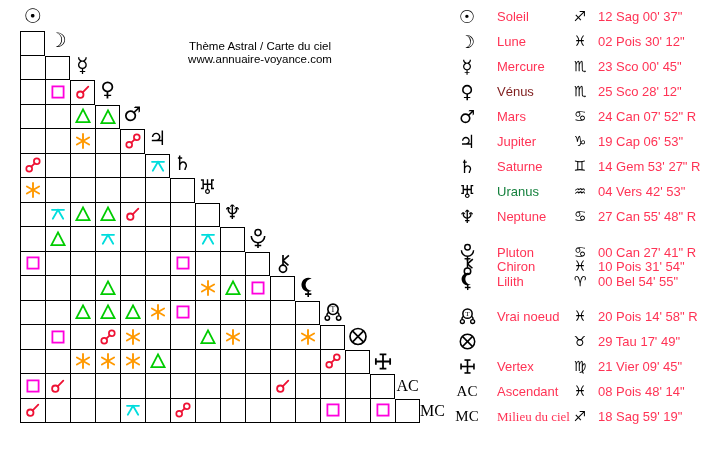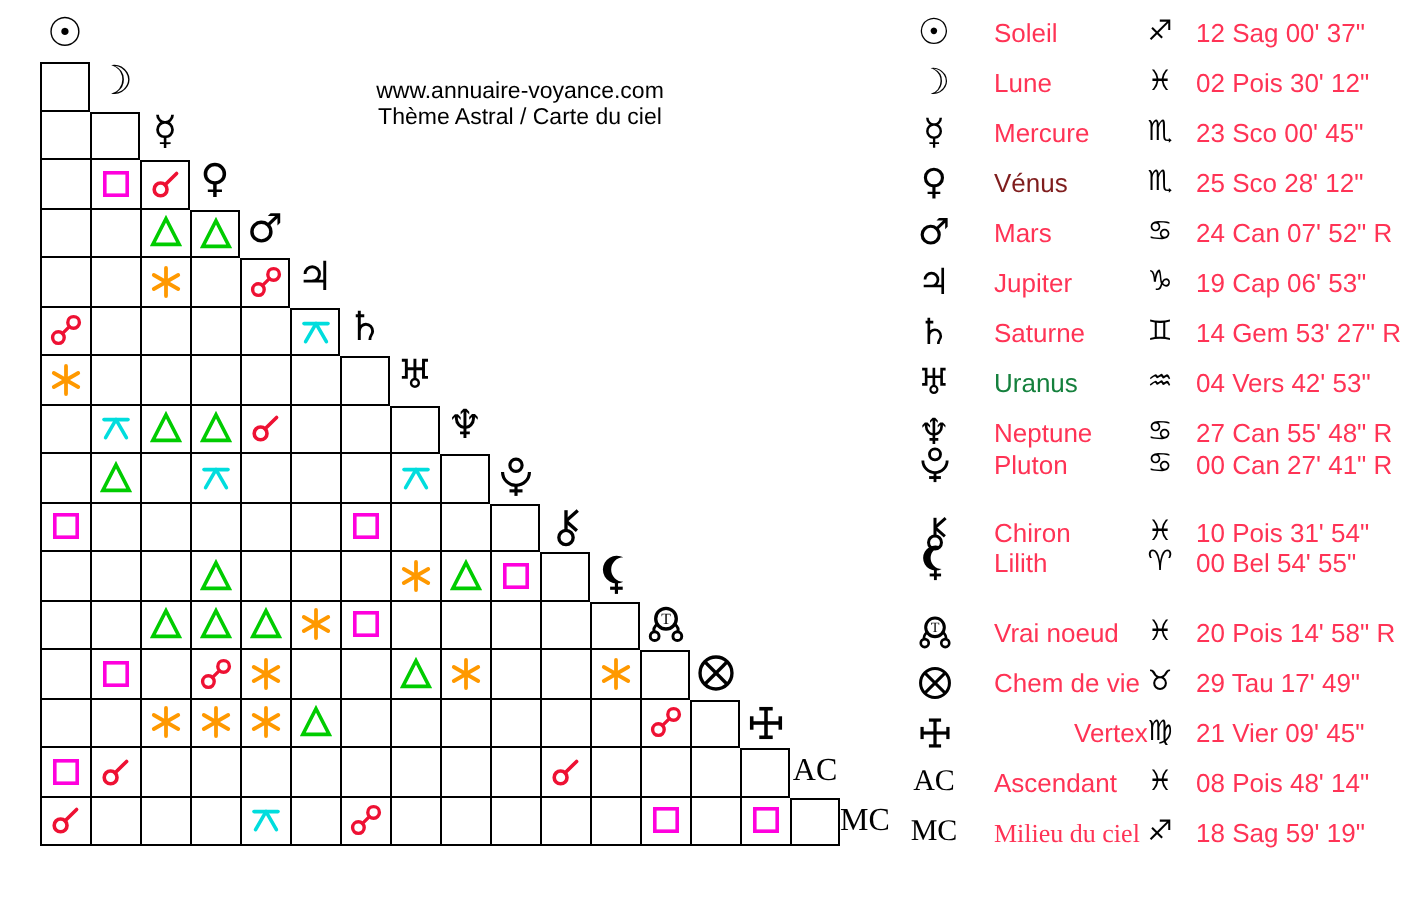--- a/index.html
+++ b/index.html
@@ -651,22 +651,22 @@
         </svg>
       </span>
     </div>
     <div class="cell last" style="left: 395px; top: 398.5px;"></div>
     <div class="pslot" style="left: 420px; top: 398.5px;">
       <span class="planet-glyph txt">MC</span>
     </div>
   </div>
 
 <div class="site-header">
+  <div>Thème Astral / Carte du ciel</div>
   <div>www.annuaire-voyance.com</div>
-  <div>Thème Astral / Carte du ciel</div>
 </div>
 
 <div class="legend" id="legend">
     <div class="legend-row" style="top: 4px;">
       <span class="lg-glyph">☉</span>
       <span class="lg-name" style="color: rgb(255, 51, 85);">Soleil</span>
       <span class="lg-sign">♐</span>
       <span class="lg-pos" style="color: rgb(255, 51, 85);">12 Sag 00' 37"</span>
     </div>
     <div class="legend-row" style="top: 29px;">
@@ -710,21 +710,21 @@
       <span class="lg-name" style="color: #15803d;">Uranus</span>
       <span class="lg-sign">♒</span>
       <span class="lg-pos" style="color: rgb(255, 51, 85);">04 Vers 42' 53"</span>
     </div>
     <div class="legend-row" style="top: 204px;">
       <span class="lg-glyph">♆</span>
       <span class="lg-name" style="color: rgb(255, 51, 85);">Neptune</span>
       <span class="lg-sign">♋</span>
       <span class="lg-pos" style="color: rgb(255, 51, 85);">27 Can 55' 48" R</span>
     </div>
-    <div class="legend-row" style="top: 220px;">
+    <div class="legend-row" style="top: 240px;">
       <span class="lg-glyph"><svg viewBox="0 0 20 20">
           <circle cx="10" cy="4.4" r="2.9" fill="none" stroke="#000000" stroke-width="1.5"></circle>
     <path d="M3.6 7.6 a6.4 6.4 0 0 0 12.8 0" fill="none" stroke="#000000" stroke-width="1.5"></path>
     <line x1="10" y1="14" x2="10" y2="19" stroke="#000000" stroke-width="1.5"></line>
     <line x1="6.9" y1="16.6" x2="13.1" y2="16.6" stroke="#000000" stroke-width="1.5"></line>
         </svg></span>
       <span class="lg-name" style="color: rgb(255, 51, 85);">Pluton</span>
       <span class="lg-sign">♋</span>
       <span class="lg-pos" style="color: rgb(255, 51, 85);">00 Can 27' 41" R</span>
     </div>
@@ -761,36 +761,35 @@
       <span class="lg-name" style="color: rgb(255, 51, 85);">Vrai noeud</span>
       <span class="lg-sign">♓</span>
       <span class="lg-pos" style="color: rgb(255, 51, 85);">20 Pois 14' 58" R</span>
     </div>
     <div class="legend-row" style="top: 329px;">
       <span class="lg-glyph"><svg viewBox="0 0 20 20">
           <circle cx="10" cy="10" r="7.6" fill="none" stroke="#000000" stroke-width="1.6"></circle>
     <line x1="4.9" y1="4.9" x2="15.1" y2="15.1" stroke="#000000" stroke-width="1.6"></line>
     <line x1="15.1" y1="4.9" x2="4.9" y2="15.1" stroke="#000000" stroke-width="1.6"></line>
         </svg></span>
-      <span class="lg-name" style="color: rgb(255, 51, 85);">Chem de vie</span>
       <span class="lg-sign">♉</span>
       <span class="lg-pos" style="color: rgb(255, 51, 85);">29 Tau 17' 49"</span>
     </div>
     <div class="legend-row" style="top: 354px;">
       <span class="lg-glyph"><svg viewBox="0 0 20 20">
           <g stroke="#000000" stroke-width="1.7">
     <line x1="10" y1="3.2" x2="10" y2="16.8"></line>
             <line x1="3.2" y1="10" x2="16.8" y2="10"></line>
     <line x1="6.8" y1="3.2" x2="13.2" y2="3.2"></line>
             <line x1="6.8" y1="16.8" x2="13.2" y2="16.8"></line>
     <line x1="3.2" y1="6.8" x2="3.2" y2="13.2"></line>
             <line x1="16.8" y1="6.8" x2="16.8" y2="13.2"></line>
           </g>
         </svg></span>
-      <span class="lg-name" style="color: rgb(255, 51, 85); margin-left: 40px;">Vertex</span>
+      <span class="lg-name" style="color: rgb(255, 51, 85);">Vertex</span>
       <span class="lg-sign">♍</span>
       <span class="lg-pos" style="color: rgb(255, 51, 85);">21 Vier 09' 45"</span>
     </div>
     <div class="legend-row" style="top: 379px;">
       <span class="lg-glyph txt">AC</span>
       <span class="lg-name" style="color: rgb(255, 51, 85);">Ascendant</span>
       <span class="lg-sign">♓</span>
       <span class="lg-pos" style="color: rgb(255, 51, 85);">08 Pois 48' 14"</span>
     </div>
     <div class="legend-row" style="top: 404px;">

